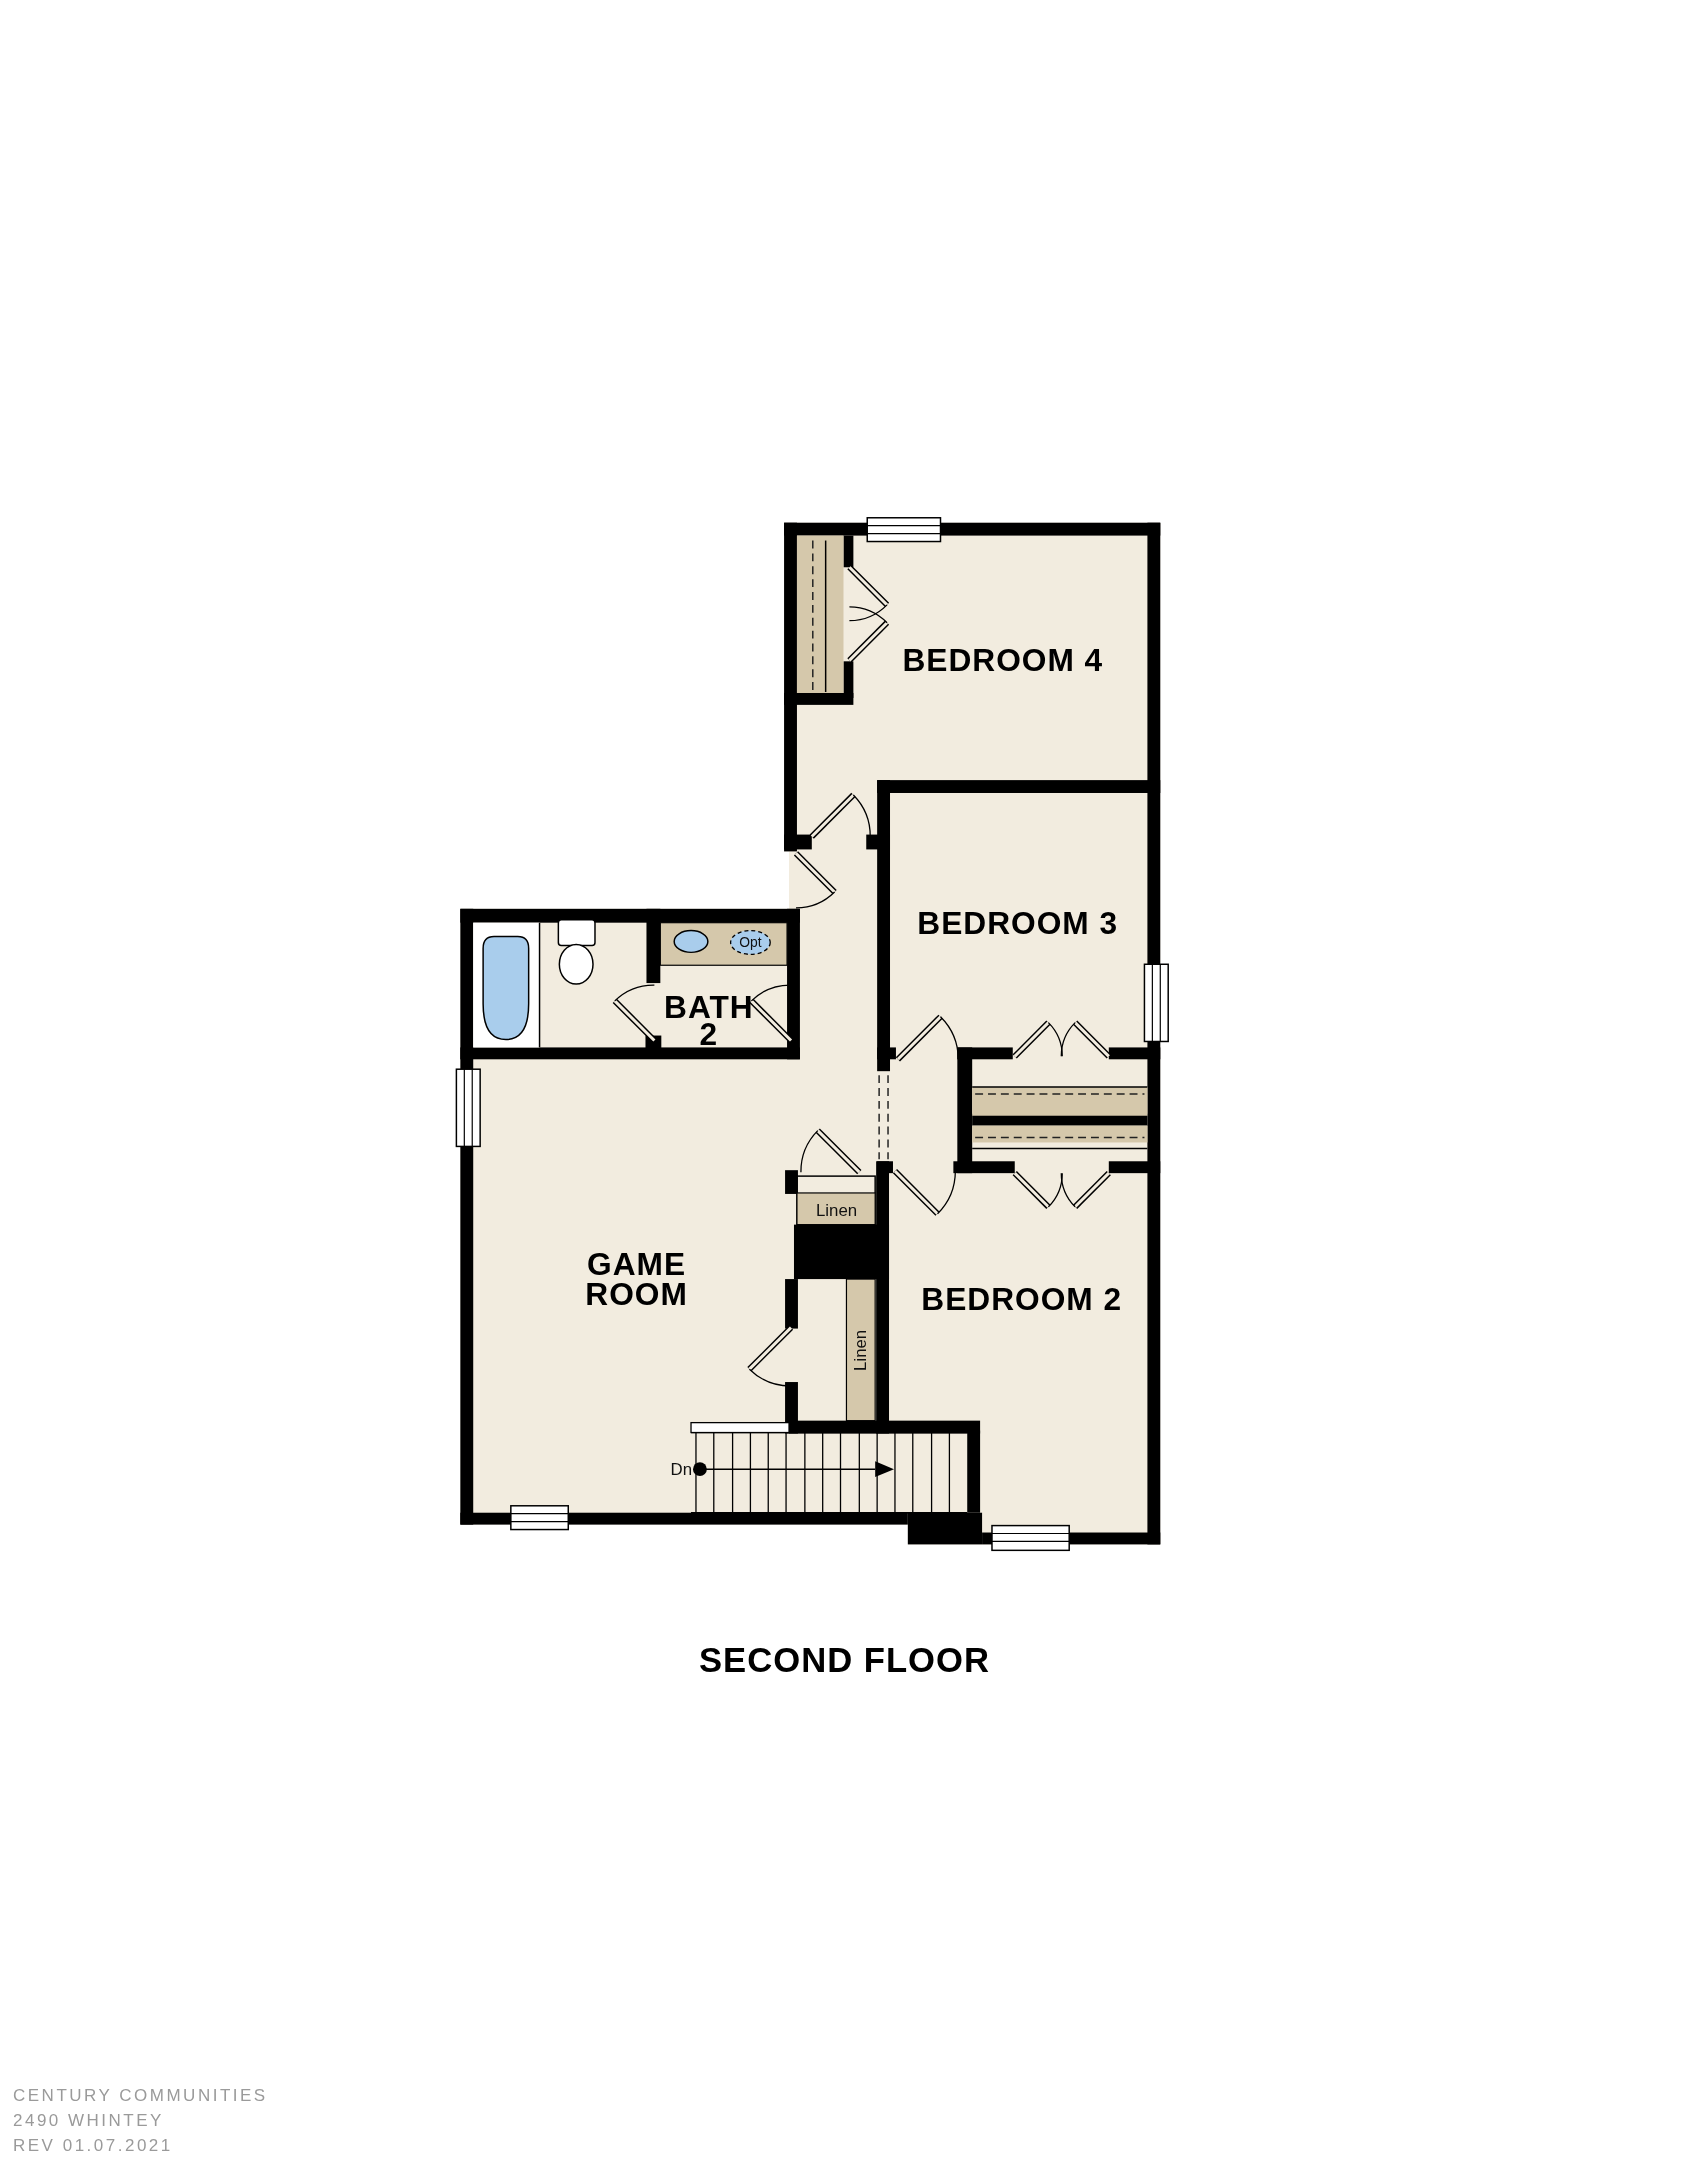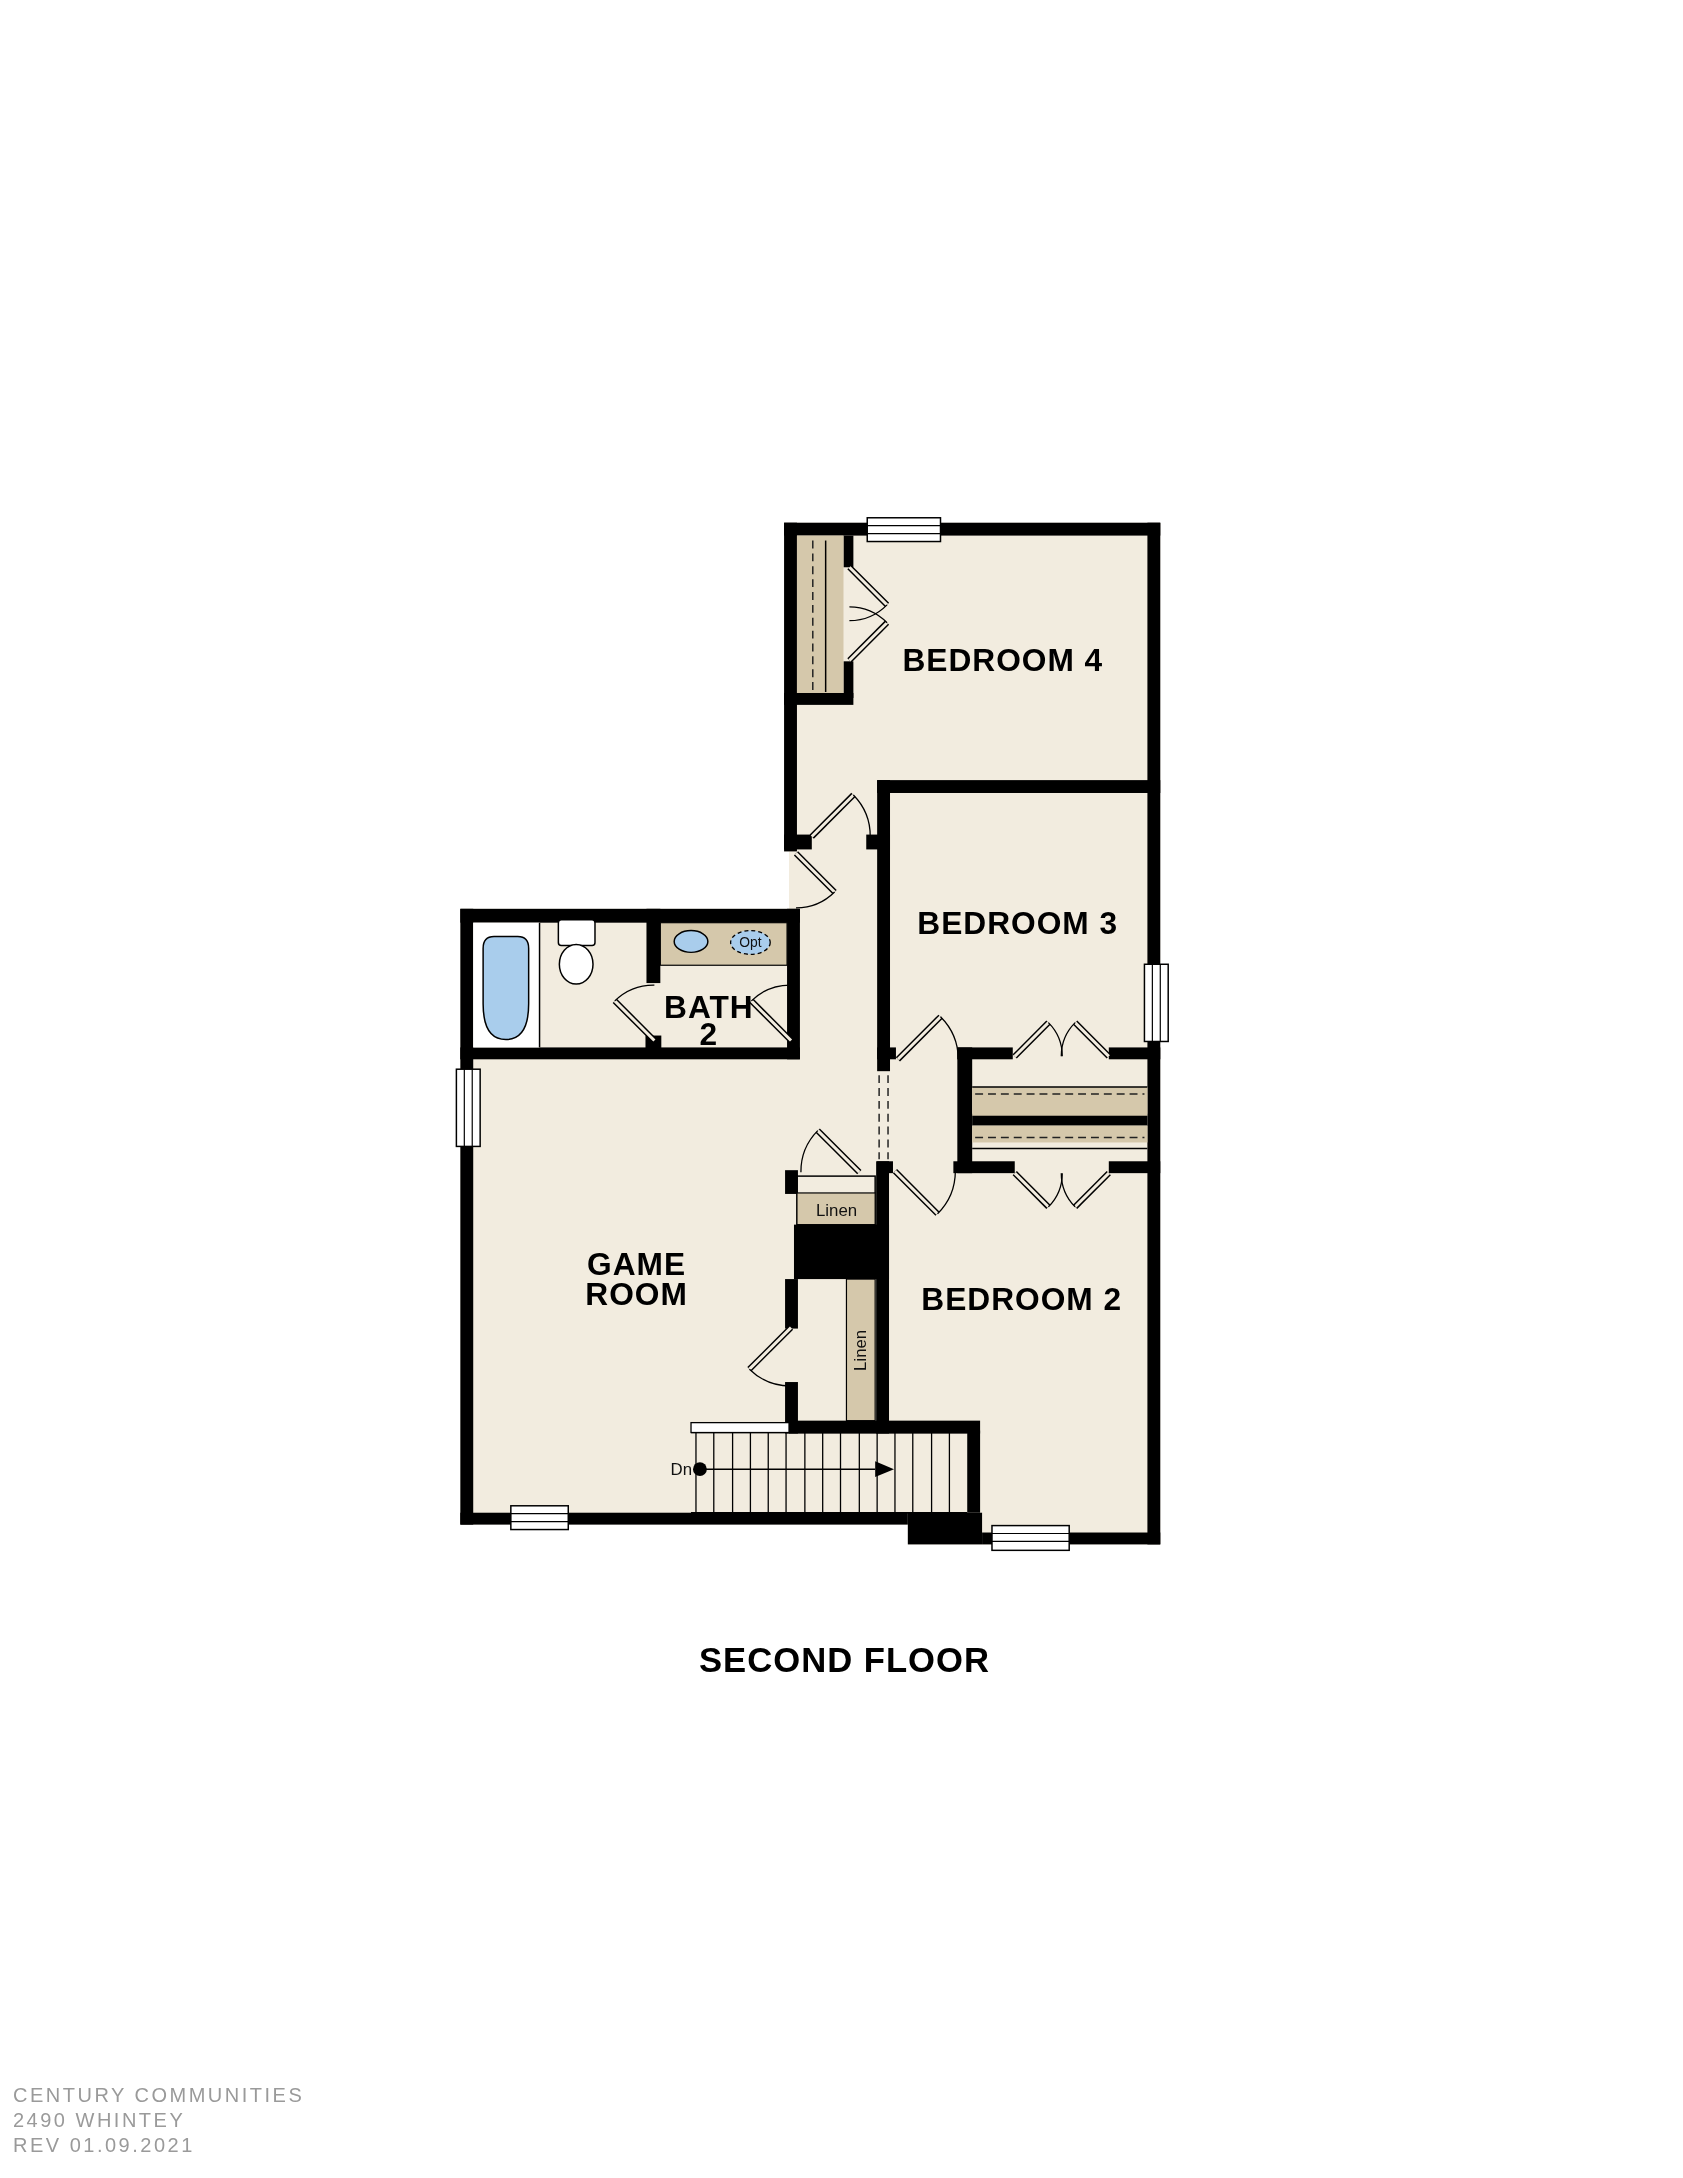--- a/index.html
+++ b/index.html
@@ -25,21 +25,21 @@
 
   .room-label  { font-family:"Liberation Sans", sans-serif; font-weight:bold; font-size:32px;
                  fill:#000; letter-spacing:1px; text-anchor:middle; }
   .small-label { font-family:"Liberation Sans", sans-serif; font-size:17px; fill:#111; text-anchor:middle; }
   .opt-label   { font-family:"Liberation Sans", sans-serif; font-size:14px; fill:#111; text-anchor:middle; }
   .dn-label    { font-family:"Liberation Sans", sans-serif; font-size:17px; fill:#111; text-anchor:end; }
   .title-label { font-family:"Liberation Sans", sans-serif; font-weight:bold; font-size:35px;
                  fill:#000; letter-spacing:1px; text-anchor:middle; }
 
   .footer { position:absolute; left:13px; top:2083px; color:var(--footer_gray,#9a9a9a);
-            font-size:20px; line-height:25px; letter-spacing:2.5px; white-space:nowrap; }
+            font-size:17px; line-height:25px; letter-spacing:2.5px; white-space:nowrap; }
 </style>
 </head>
 <body>
 
 <div class="page">
 <svg class="plan" width="1683" height="2178" viewBox="0 0 1700 2200">
 
   <path class="floor" d="M792 528 H1172 V1560 H917 V1540 H465 V918 H797 V860 H792 Z"></path>
 
   <g>
@@ -227,16 +227,16 @@
     <text class="small-label" transform="translate(875,1364) rotate(-90)">Linen</text>
     <text class="dn-label" x="699" y="1490">Dn</text>
     <text class="opt-label" x="758" y="957">Opt</text>
     <text class="title-label" x="853" y="1689">SECOND FLOOR</text>
   </g>
 </svg>
 
   <div class="footer">
     <div>CENTURY COMMUNITIES</div>
     <div>2490 WHINTEY</div>
-    <div>REV 01.09.2021</div>
+    <div>REV 01.07.2021</div>
   </div>
 </div>
 
 
 </body></html>

